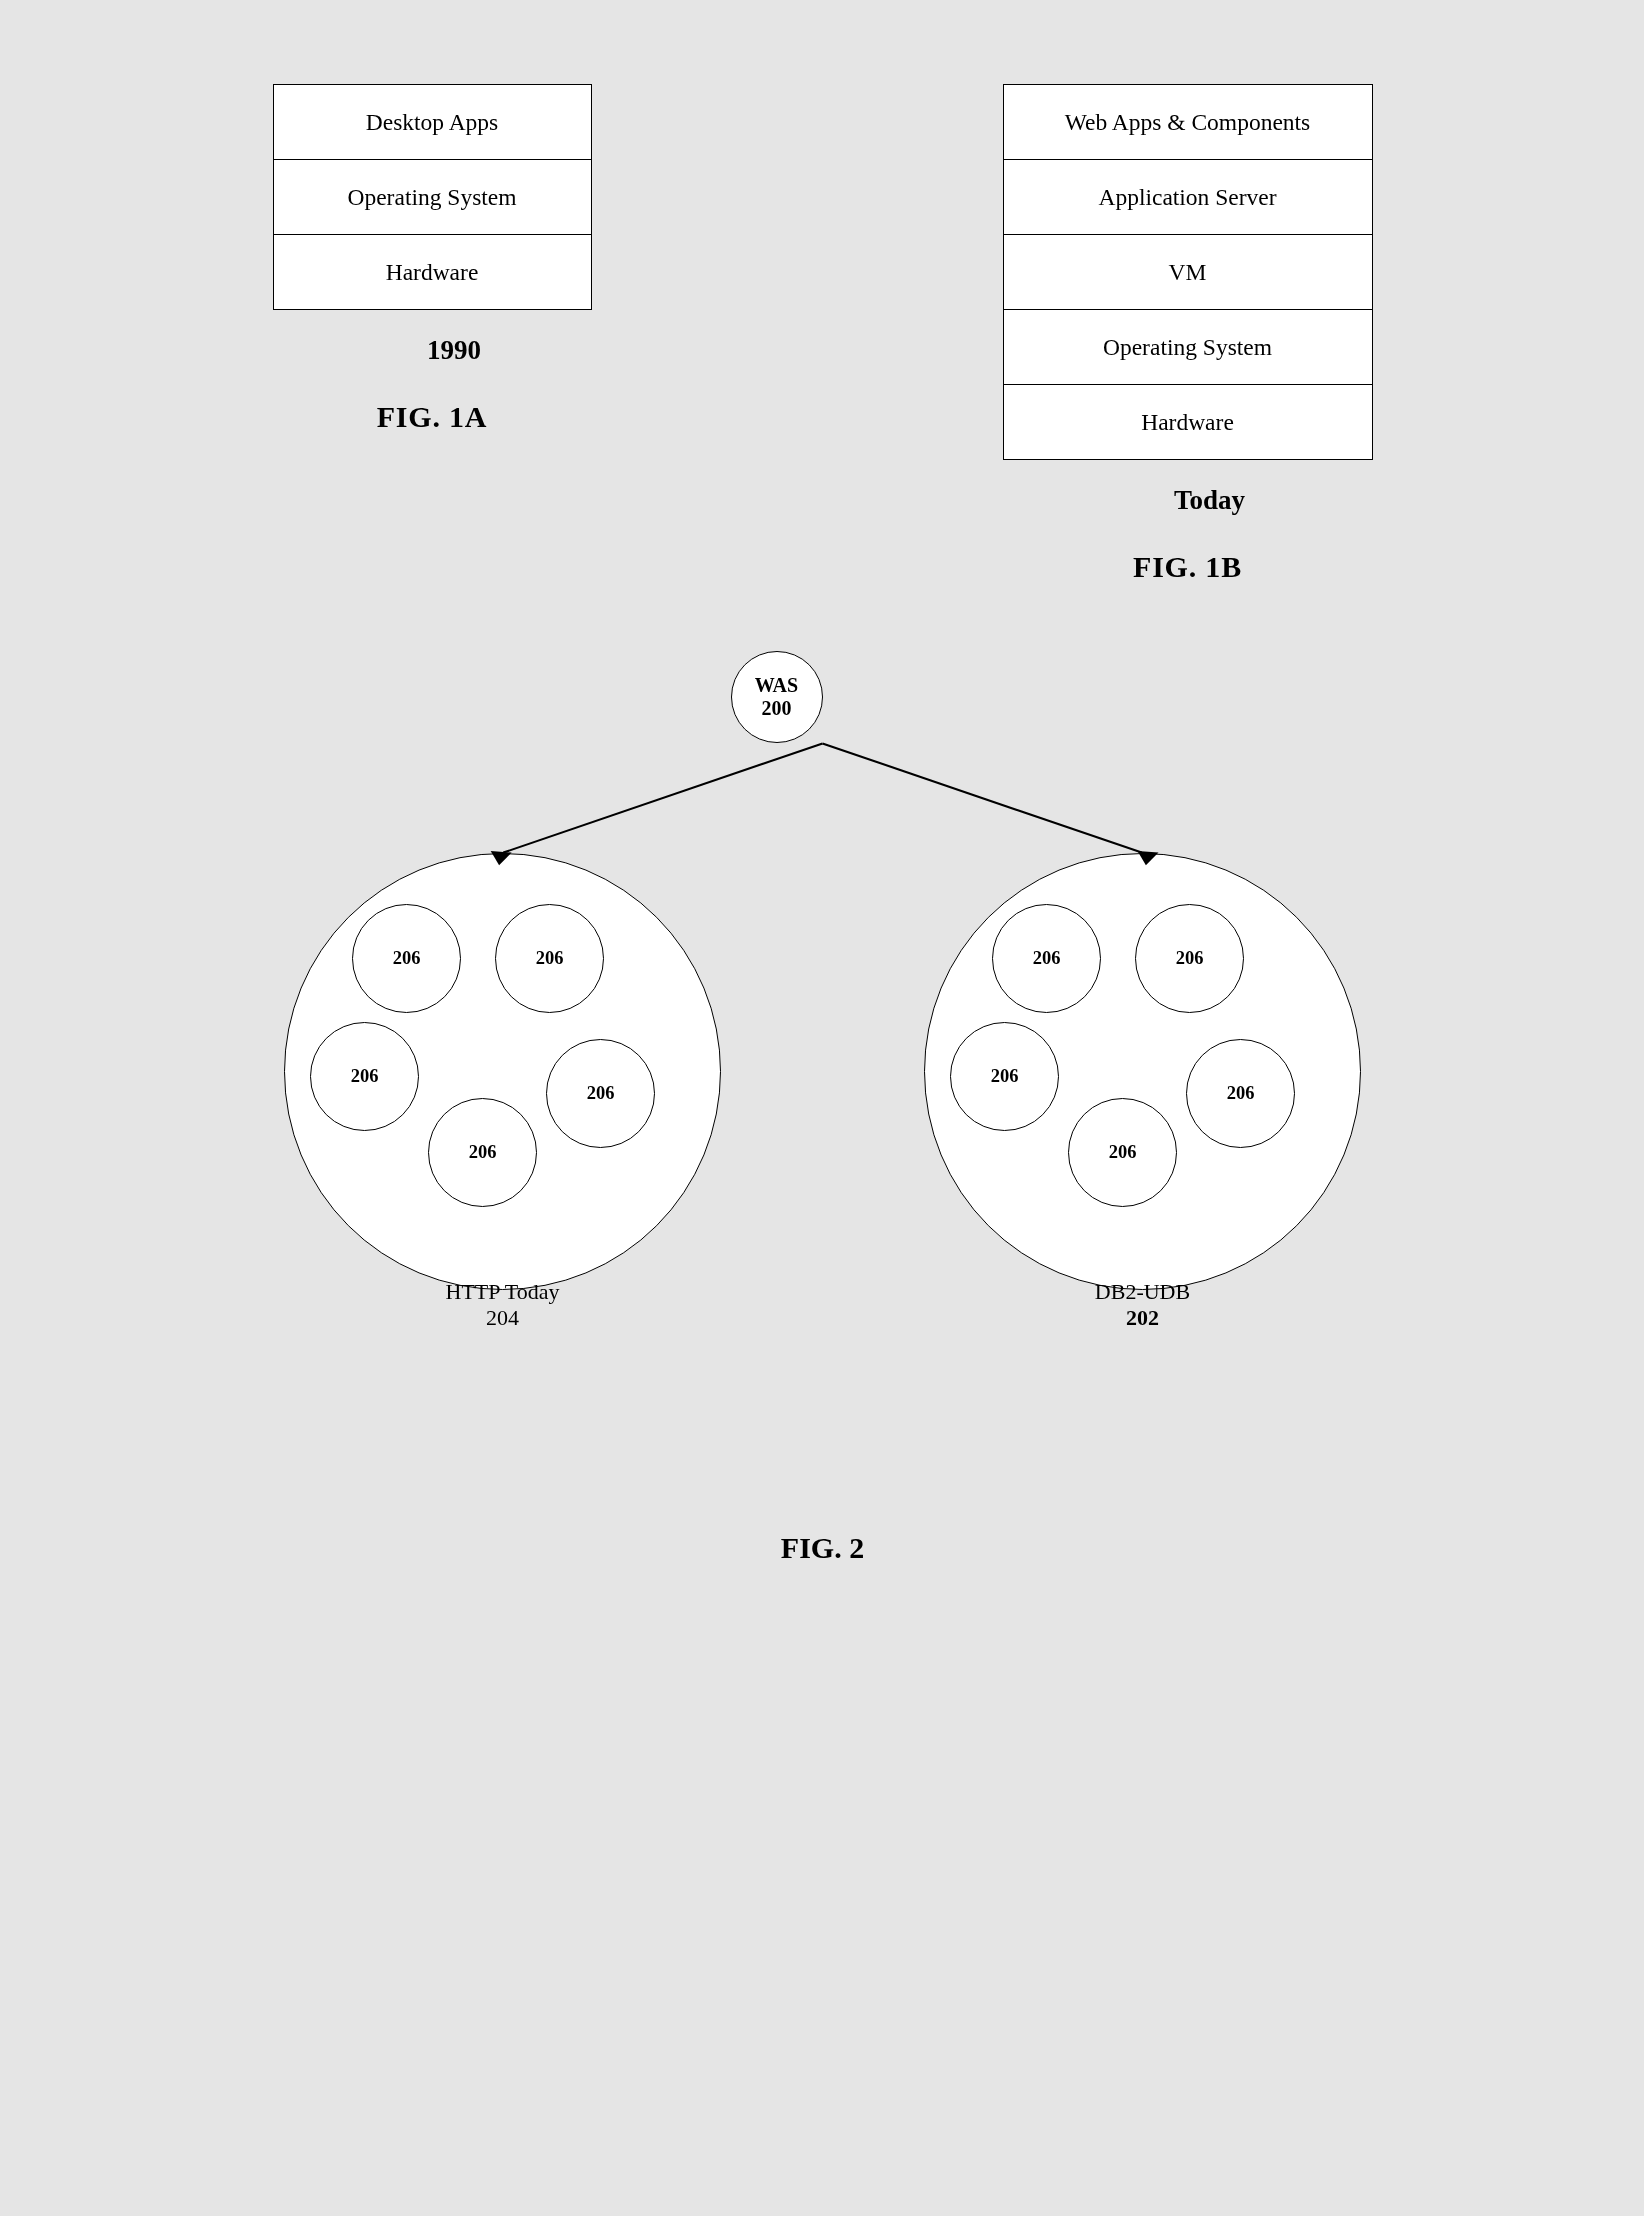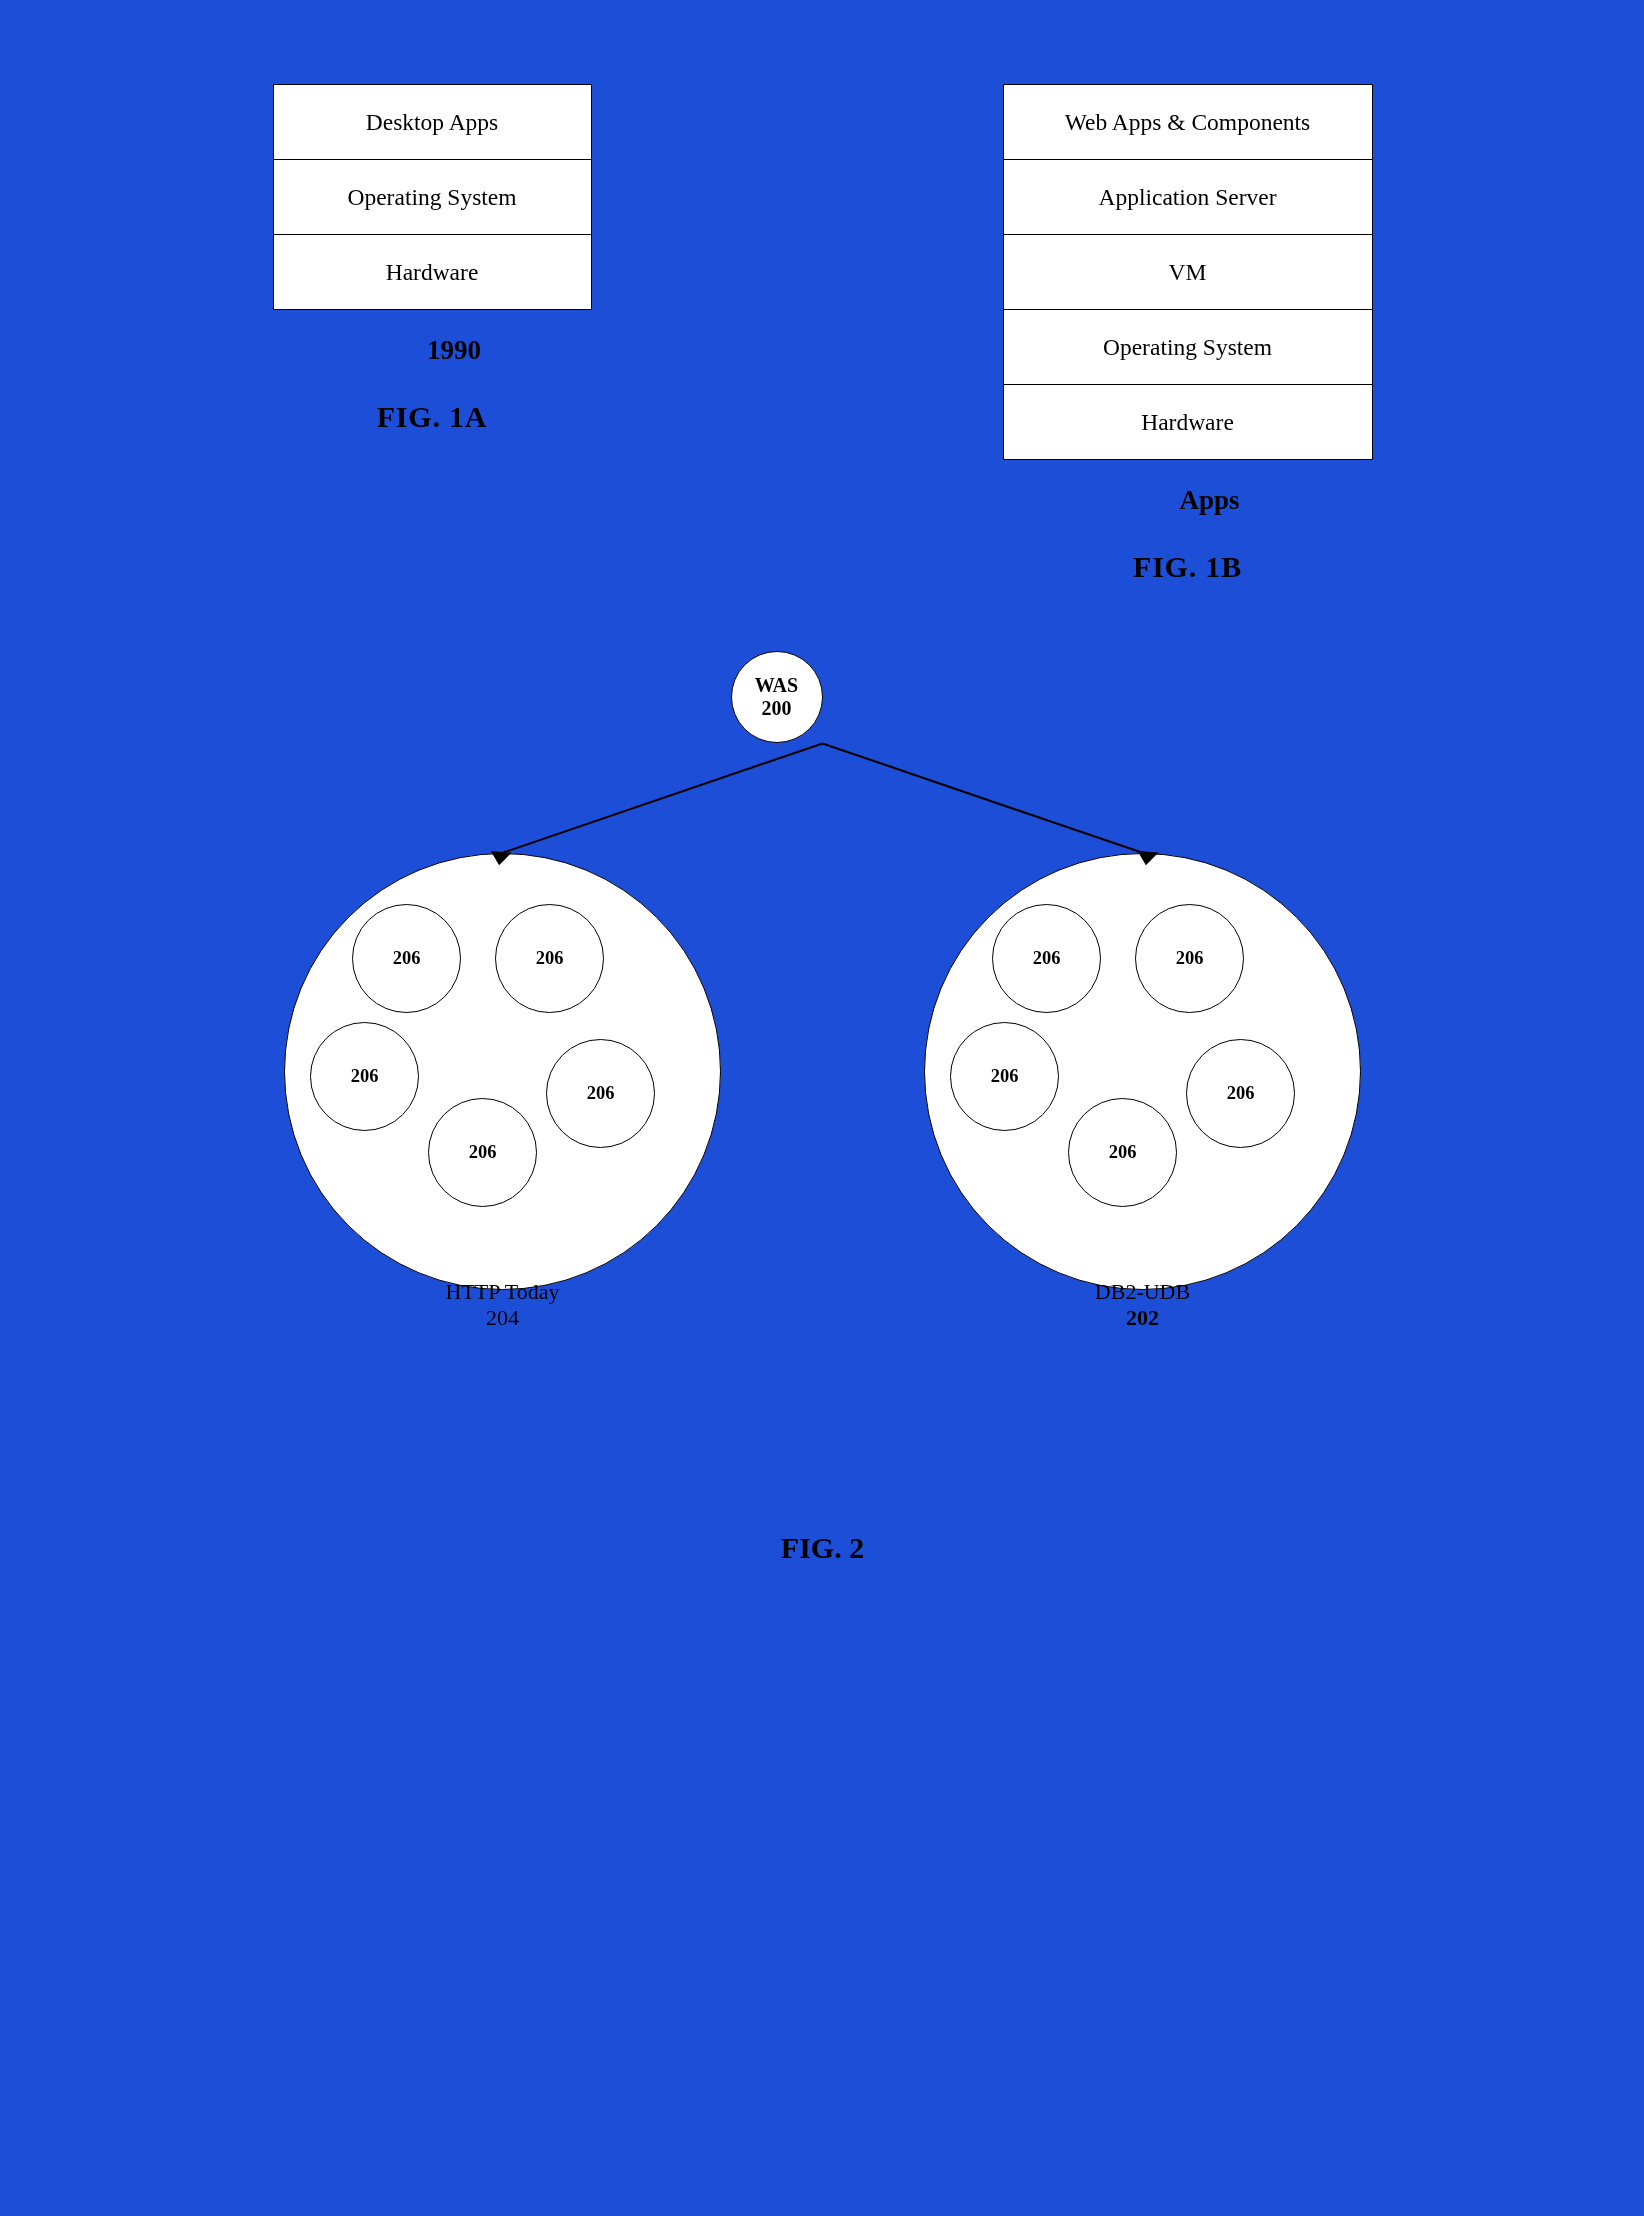--- a/index.html
+++ b/index.html
@@ -8,21 +8,21 @@
       font-family: 'Times New Roman', Times, serif;
       width: 1645px;
       min-height: 2216px;
       position: relative;
       overflow-x: hidden;
     }
 
     .page {
       width: 1645px;
       min-height: 2216px;
-      background: #1d4ed8;
+      background: #e5e5e5;
       padding: 50px 67px;
     }
 
     
     .top-section {
       display: flex;
       flex-direction: row;
       justify-content: space-around;
       align-items: flex-start;
       padding-top: 34px;
@@ -176,21 +176,21 @@
     </div>
 
     <div class="diagram-container">
       <div class="stack-box" style="width: 370px;">
         <div class="stack-cell">Web Apps &amp; Components</div>
         <div class="stack-cell">Application Server</div>
         <div class="stack-cell">VM</div>
         <div class="stack-cell">Operating System</div>
         <div class="stack-cell">Hardware</div>
       </div>
-      <div class="stack-label">Apps</div>
+      <div class="stack-label">Today</div>
       <div class="fig-label">FIG. 1B</div>
     </div>
 
   </div>
 
   <div class="bottom-section">
     <div class="fig2-diagram">
 
       <svg class="svg-overlay" viewBox="0 0 1400 900">
 

